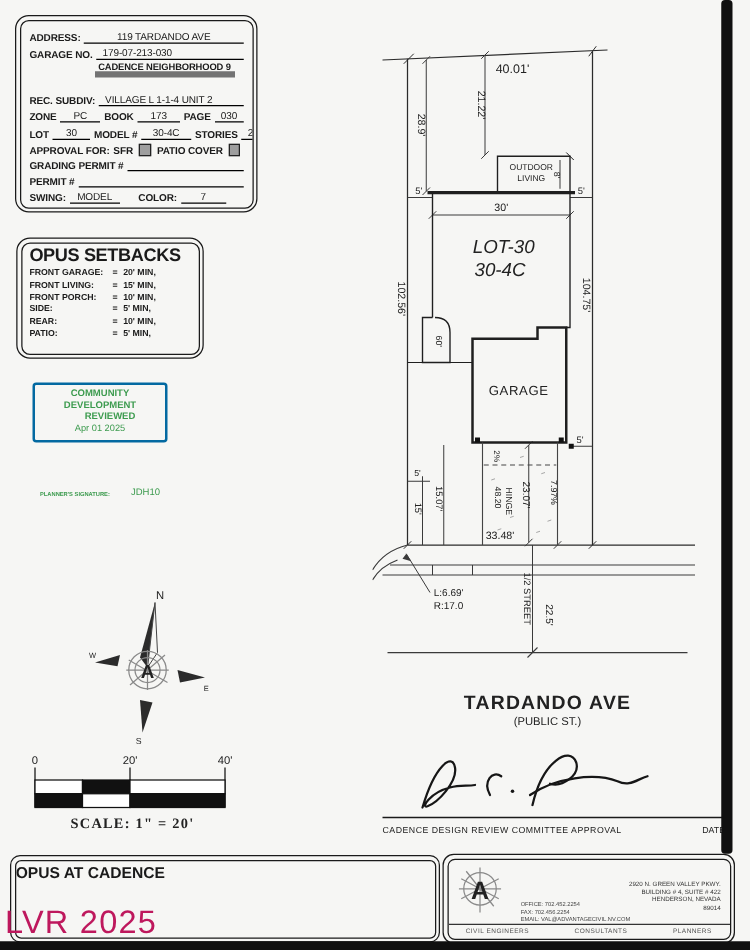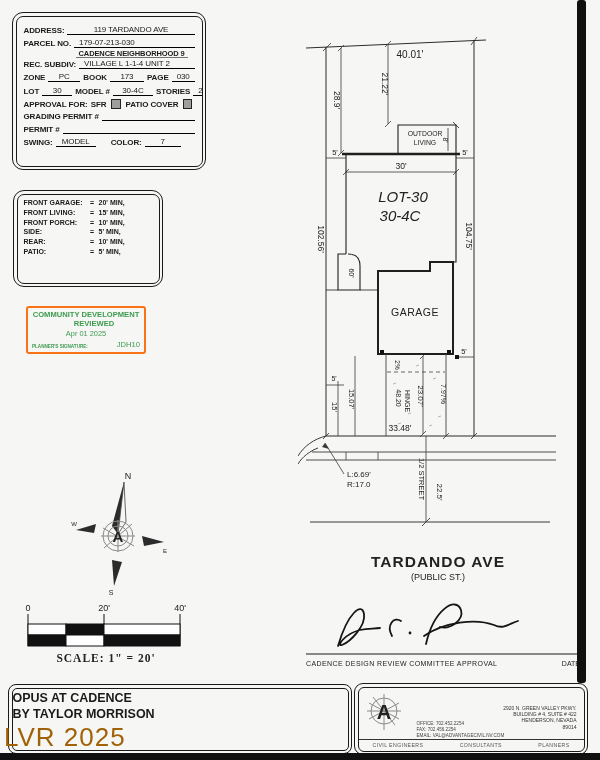--- a/index.html
+++ b/index.html
@@ -10,73 +10,73 @@
   .dbox .inner{border:1.2px solid #1a1a1a;border-radius:7px;width:100%;height:100%;box-sizing:border-box;overflow:hidden;}
   
   .info{left:12px;top:12px;width:194px;height:158px;}
   .info .inner{padding:5px 7px 3px 7px;font-size:8px;font-weight:bold;letter-spacing:-0.1px;}
   .row{display:flex;align-items:flex-end;margin-top:3.4px;gap:3px;white-space:nowrap;}
   .row b{font-weight:bold;}
   .uv{border-bottom:1px solid #000;text-align:center;padding:0 5px;font-weight:normal;}
   .fill{flex:1;}
   .blank{flex:1;border-bottom:1px solid #000;height:8px;}
   .chk{width:9px;height:8px;background:#9e9e9e;border:1px solid #222;display:inline-block;margin:0 2px;}
-  .subline{margin:2px 0 0 52px;font-size:7.5px;border-bottom:1px solid #737373;display:inline-block;padding:0 3px;}
+  .subline{margin:2px 0 12px 52px;font-size:7.5px;border-bottom:5px solid #737373;display:inline-block;padding:0 3px;}
   
   .setbacks{left:13px;top:190px;width:150px;height:97px;}
   .setbacks .inner{padding:2px 6px;}
   .sb-title{font-size:14.5px;font-weight:900;letter-spacing:-0.3px;}
   .srow{display:flex;font-size:7px;font-weight:bold;margin-top:2.7px;}
   .srow .l{width:62px;}
   .srow .e{width:13px;text-align:center;}
   
-  .stamp{position:absolute;left:26px;top:306px;width:120px;height:48px;border:2px solid #f97316;
+  .stamp{position:absolute;left:26px;top:306px;width:108px;height:48px;border:2px solid #0369a1;
          border-radius:3px;color:#3d9b4f;text-align:center;box-sizing:border-box;padding-top:2px;}
   .stamp .l1{font-size:7.6px;font-weight:bold;}
   .stamp .l2{font-size:7.6px;font-weight:bold;padding-left:16px;}
   .stamp .dt{font-size:7.4px;margin-top:1px;}
   .stamp .sig{display:flex;justify-content:space-between;align-items:flex-end;padding:2px 4px 0 4px;}
   .stamp .sl{font-size:4.6px;font-weight:bold;}
-  .stamp .sv{font-size:7.6px;}
+  .stamp .sv{font-size:7.6px;margin-top:40px;}
   
   .compass{position:absolute;left:70px;top:468px;width:100px;height:128px;}
   .scalebar{position:absolute;left:16px;top:600px;width:178px;height:68px;}
   svg text{font-family:"Liberation Sans",sans-serif;fill:#222;}
   .serif{font-family:"Liberation Serif",serif;}
   
   .tblock{left:8px;top:684px;width:344px;height:70px;border-radius:8px;}
   .tblock .inner{border-radius:5px;display:flex;flex-direction:column;}
   .tb-title{font-size:20px;font-weight:bold;text-align:center;padding:4px 0 3px 0;border-bottom:1.6px solid #1a1a1a;letter-spacing:0.5px;}
   .tb-sub{font-size:12.5px;font-weight:bold;line-height:14.5px;padding-top:2px;}
   
   .firm{left:354px;top:683px;width:234px;height:72px;border-radius:9px;}
   .firm .inner{border-radius:6px;position:relative;}
   .firm-title{font-size:9px;font-weight:bold;text-align:center;margin:5px 2px 0 26px;letter-spacing:0.2px;color:#222;}
   .firm-logo{position:absolute;left:8px;top:5px;}
   .firm-addr{position:absolute;right:7px;top:17px;font-size:5px;line-height:6.4px;text-align:right;color:#333;}
   .firm-contact{position:absolute;left:58px;top:33px;font-size:4.6px;line-height:6px;color:#444;}
   .firm-foot{position:absolute;left:0;right:0;bottom:0;border-top:1px solid #333;display:flex;
              justify-content:space-between;padding:2px 14px 3px 14px;font-size:5.2px;color:#555;letter-spacing:0.4px;}
   
-  .watermark{position:absolute;left:4px;top:722px;font-size:26px;color:#a16207;letter-spacing:1px;z-index:9;}
+  .watermark{position:absolute;left:4px;top:722px;font-size:26px;color:#be185d;letter-spacing:1px;z-index:9;}
   .barR{position:absolute;left:577px;top:0;width:9px;height:683px;background:#101010;border-radius:3px;z-index:8;}
   .barB{position:absolute;left:0;top:753px;width:600px;height:7px;background:#101010;z-index:8;}
   .plot{position:absolute;left:298px;top:24px;width:292px;height:662px;}
 </style>
 </head>
 <body>
 
 <div class="dbox info">
   <div class="inner">
     <div class="row">
       <b>ADDRESS:</b>
       <span class="uv fill">119 TARDANDO AVE</span>
     </div>
     <div class="row">
-      <b>PARCEL NO.</b>
+      <b>GARAGE NO.</b>
       <span class="uv fill" style="text-align:left">179-07-213-030</span>
     </div>
     <div style="line-height:7px;">
       <span class="subline">CADENCE NEIGHBORHOOD 9</span>
     </div>
     <div class="row" style="margin-top:0.5px">
       <b>REC. SUBDIV:</b>
       <span class="uv fill" style="text-align:left">VILLAGE L 1-1-4 UNIT 2</span>
     </div>
     <div class="row">
@@ -114,20 +114,21 @@
       <b>SWING:</b>
       <span class="uv" style="min-width:30px">MODEL</span>
       <b style="margin-left:12px">COLOR:</b>
       <span class="uv" style="min-width:26px">7</span>
     </div>
   </div>
 </div>
 
 <div class="dbox setbacks">
   <div class="inner">
+    <div class="sb-title">OPUS SETBACKS</div>
     <div class="srow">
         <span class="l">FRONT GARAGE:</span>
         <span class="e">=</span>
         <span>20' MIN,</span>
       </div>
     <div class="srow">
         <span class="l">FRONT LIVING:</span>
         <span class="e">=</span>
         <span>15' MIN,</span>
       </div>
@@ -305,21 +306,20 @@
   <circle cx="112" cy="609" r="1.4" fill="#161616"></circle>
   <path d="M8,630 L284,630" stroke="#1a1a1a" stroke-width="1.2"></path>
   <text x="8" y="642" font-size="7" text-anchor="start" letter-spacing="0.4">CADENCE DESIGN REVIEW COMMITTEE APPROVAL</text>
   <text x="282" y="642" font-size="7" text-anchor="end">DATE</text>
 </svg>
 </div>
 
 <div class="dbox tblock">
   <div class="inner">
     <div class="tb-sub">OPUS AT CADENCE</div>
-    <div class="tb-sub">BY TAYLOR MORRISON</div>
   </div>
 </div>
 
 <div class="dbox firm">
   <div class="inner">
     <svg class="firm-logo" viewBox="0 0 34 40" width="34" height="40">
       <g stroke="#8a8a8a" stroke-width="1" fill="none">
         <circle cx="17" cy="18" r="13"></circle>
         <path d="M2,10 L32,26 M32,10 L2,26 M17,1 L17,37 M0,18 L34,18 M6,4 L28,32"></path>
       </g>

